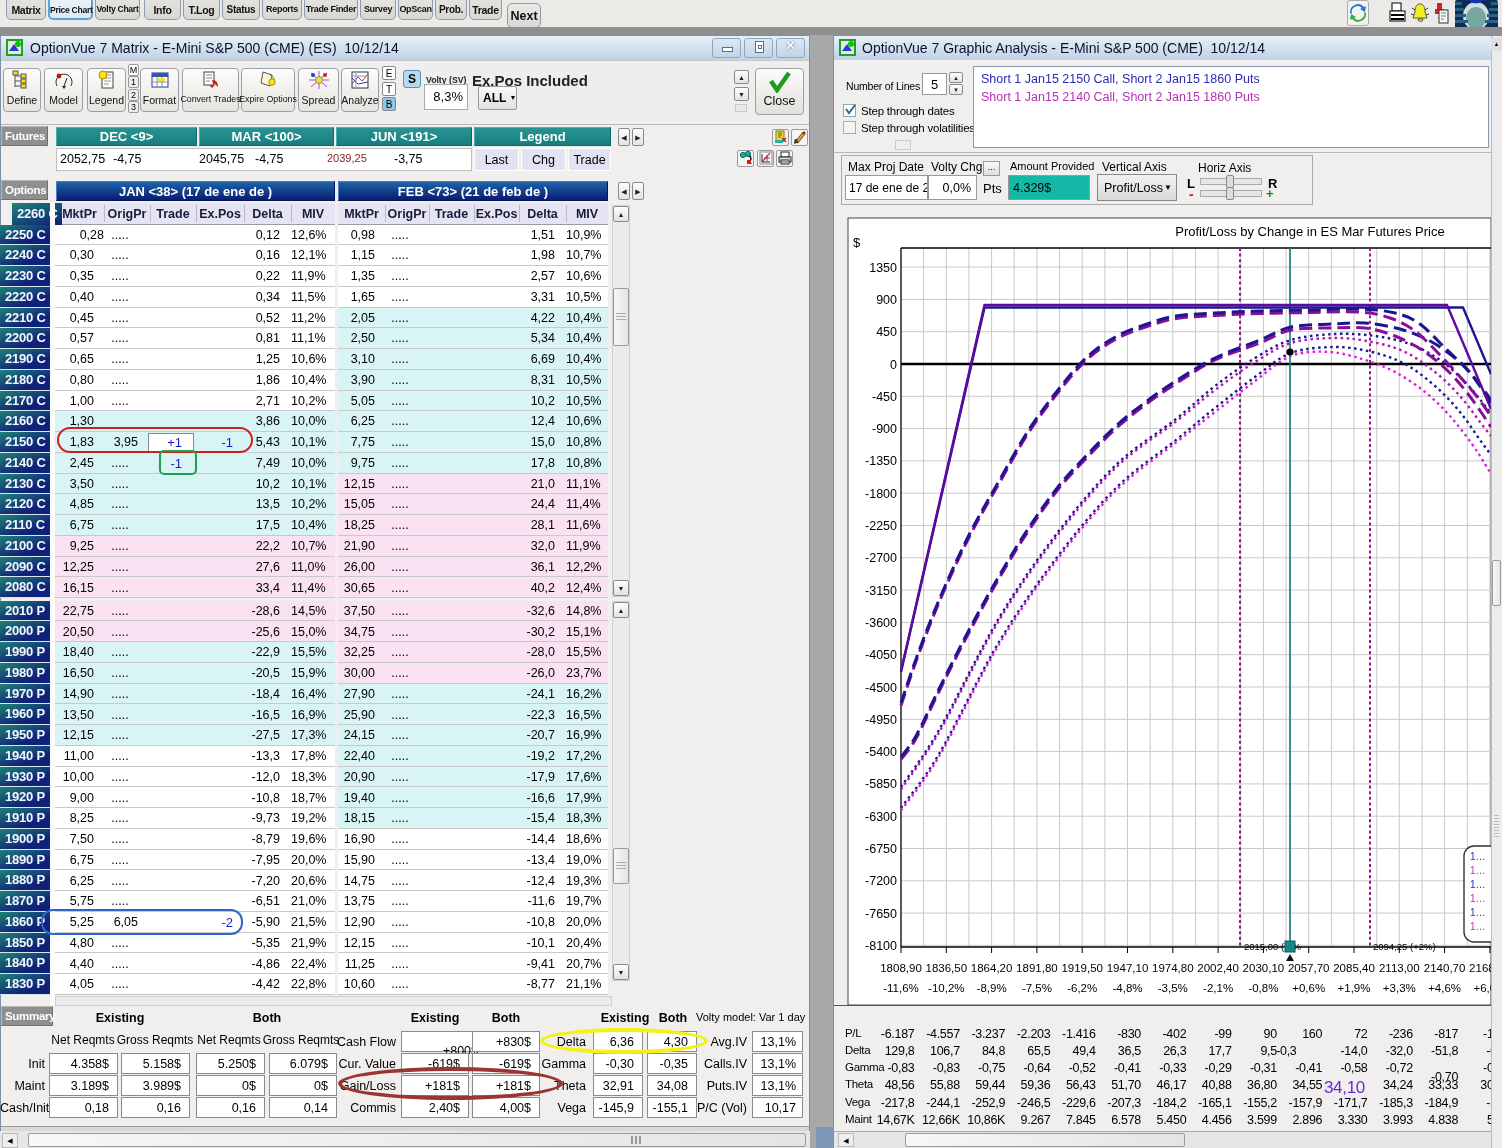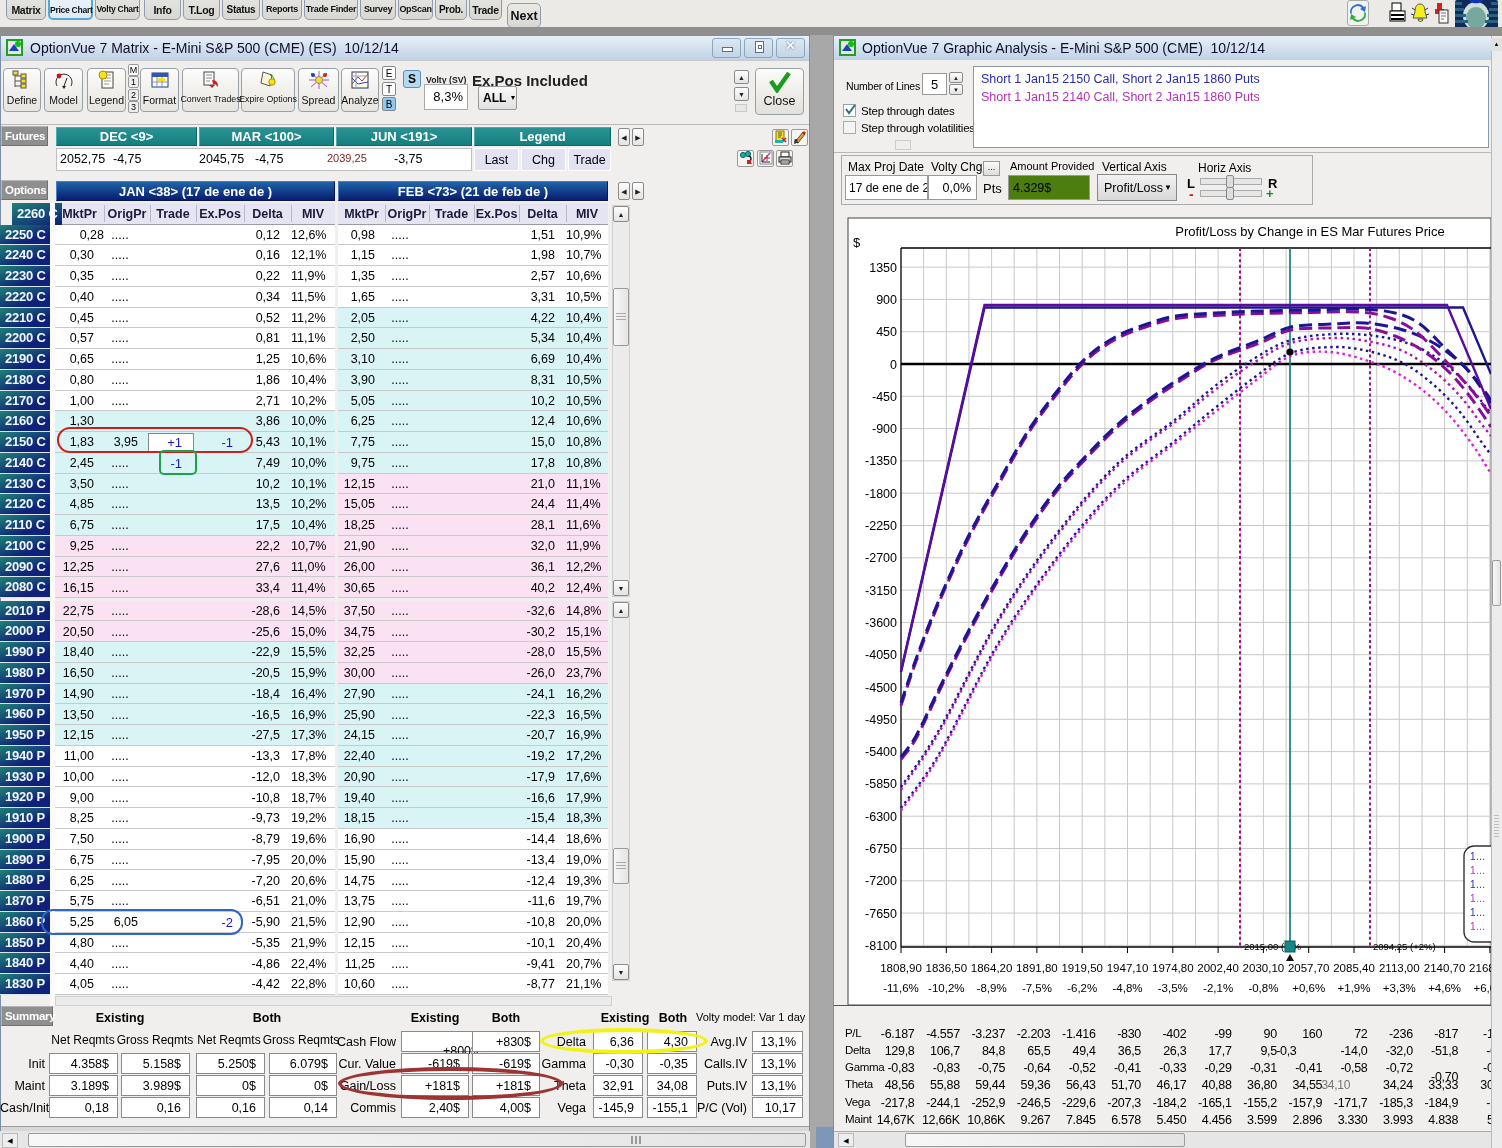--- a/index.html
+++ b/index.html
@@ -775,21 +775,21 @@
 <div class="a" style="left:981px;top:90px;font-size:12.5px;color:#b233b2">Short 1 Jan15 2140 Call, Short 2 Jan15 1860 Puts</div>
 <div class="a" style="left:834px;top:152px;width:667px;height:1px;background:#b8b8b8"></div>
 <div class="a" style="left:841px;top:155px;width:472px;height:50px;border:1px solid #aaa;background:#f0efed"></div>
 <div class="a" style="left:848px;top:160px;font-size:12px;color:#000">Max Proj Date</div>
 <div class="a" style="left:845px;top:175px;width:83px;height:25px;background:#fff;border:1px solid #999;font-size:12px;padding:5px 0 0 3px;white-space:nowrap;overflow:hidden">17 de ene de 20</div>
 <div class="a" style="left:931px;top:160px;font-size:12px;color:#000">Volty Chg</div>
 <div class="a" style="left:928px;top:175px;width:49px;height:25px;background:#fff;border:1px solid #999;font-size:12.5px;text-align:right;padding:5px 5px 0 0">0,0%</div>
 <div class="a" style="left:983px;top:161px;width:17px;height:15px;border:1px solid #999;background:linear-gradient(#fafafa,#ddd);font-size:9px;text-align:center">...</div>
 <div class="a" style="left:983px;top:181px;font-size:13px;color:#000">Pts</div>
 <div class="a" style="left:1010px;top:160px;font-size:11px;color:#000;white-space:nowrap">Amount Provided</div>
-<div class="a" style="left:1008px;top:175px;width:82px;height:25px;background:#4d7c0f;border:1px solid #999;font-size:12.5px;padding:5px 0 0 4px">4.329$</div>
+<div class="a" style="left:1008px;top:175px;width:82px;height:25px;background:#14b8a6;border:1px solid #999;font-size:12.5px;padding:5px 0 0 4px">4.329$</div>
 <div class="a" style="left:1102px;top:160px;font-size:12px;color:#000;white-space:nowrap">Vertical Axis</div>
 <div class="a" style="left:1097px;top:174px;width:80px;height:27px;border:1px solid #888;background:linear-gradient(#f2f2f2,#d8d8d8);font-size:12.5px;padding:6px 0 0 6px">Profit/Loss <span style="font-size:8px;float:right;margin:2px 4px 0 0">▼</span></div>
 <div class="a" style="left:1198px;top:161px;font-size:12px;color:#000;white-space:nowrap">Horiz Axis</div>
 <div class="a" style="left:1187px;top:176px;font-size:13px;font-weight:bold">L</div>
 <div class="a" style="left:1200px;top:178px;width:62px;height:7px;background:#e6e6e6;border:1px solid #aaa"></div>
 <div class="a" style="left:1226px;top:175px;width:8px;height:13px;background:#ddd;border:1px solid #888;border-radius:2px"></div>
 <div class="a" style="left:1268px;top:176px;font-size:13px;font-weight:bold">R</div>
 <div class="a" style="left:1189px;top:186px;font-size:14px;font-weight:bold;color:#c02020">-</div>
 <div class="a" style="left:1200px;top:190px;width:62px;height:7px;background:#e6e6e6;border:1px solid #aaa"></div>
 <div class="a" style="left:1226px;top:187px;width:8px;height:13px;background:#ddd;border:1px solid #888;border-radius:2px"></div>
@@ -992,21 +992,21 @@
     <div class="a" style="left:34.5px;top:73.4px;width:46px;font-size:12.5px;letter-spacing:-0.3px;color:#000;text-align:right">48,56</div>
     <div class="a" style="left:79.8px;top:73.4px;width:46px;font-size:12.5px;letter-spacing:-0.3px;color:#000;text-align:right">55,88</div>
     <div class="a" style="left:125.1px;top:73.4px;width:46px;font-size:12.5px;letter-spacing:-0.3px;color:#000;text-align:right">59,44</div>
     <div class="a" style="left:170.4px;top:73.4px;width:46px;font-size:12.5px;letter-spacing:-0.3px;color:#000;text-align:right">59,36</div>
     <div class="a" style="left:215.7px;top:73.4px;width:46px;font-size:12.5px;letter-spacing:-0.3px;color:#000;text-align:right">56,43</div>
     <div class="a" style="left:261.0px;top:73.4px;width:46px;font-size:12.5px;letter-spacing:-0.3px;color:#000;text-align:right">51,70</div>
     <div class="a" style="left:306.3px;top:73.4px;width:46px;font-size:12.5px;letter-spacing:-0.3px;color:#000;text-align:right">46,17</div>
     <div class="a" style="left:351.6px;top:73.4px;width:46px;font-size:12.5px;letter-spacing:-0.3px;color:#000;text-align:right">40,88</div>
     <div class="a" style="left:396.9px;top:73.4px;width:46px;font-size:12.5px;letter-spacing:-0.3px;color:#000;text-align:right">36,80</div>
     <div class="a" style="left:442.2px;top:73.4px;width:46px;font-size:12.5px;letter-spacing:-0.3px;color:#000;text-align:right">34,55</div>
-    <div class="a" style="left:487.5px;top:73.4px;width:46px;font-size:12px;letter-spacing:-0.3px;color:#737373;text-align:left">34,10</div>
+    <div class="a" style="left:487.5px;top:73.4px;width:46px;font-size:17px;letter-spacing:-0.3px;color:#6d28d9;text-align:center">34,10</div>
     <div class="a" style="left:532.8px;top:73.4px;width:46px;font-size:12.5px;letter-spacing:-0.3px;color:#000;text-align:right">34,24</div>
     <div class="a" style="left:578.1px;top:73.4px;width:46px;font-size:12.5px;letter-spacing:-0.3px;color:#000;text-align:right">33,33</div>
     <div class="a" style="left:623.4px;top:73.4px;width:46px;font-size:12.5px;letter-spacing:-0.3px;color:#000;text-align:right">30,8</div>
     <div class="a" style="left:11px;top:90.7px;font-size:11.5px;letter-spacing:-0.3px;color:#000">Vega</div>
     <div class="a" style="left:34.5px;top:90.7px;width:46px;font-size:12.5px;letter-spacing:-0.3px;color:#000;text-align:right">-217,8</div>
     <div class="a" style="left:79.8px;top:90.7px;width:46px;font-size:12.5px;letter-spacing:-0.3px;color:#000;text-align:right">-244,1</div>
     <div class="a" style="left:125.1px;top:90.7px;width:46px;font-size:12.5px;letter-spacing:-0.3px;color:#000;text-align:right">-252,9</div>
     <div class="a" style="left:170.4px;top:90.7px;width:46px;font-size:12.5px;letter-spacing:-0.3px;color:#000;text-align:right">-246,5</div>
     <div class="a" style="left:215.7px;top:90.7px;width:46px;font-size:12.5px;letter-spacing:-0.3px;color:#000;text-align:right">-229,6</div>
     <div class="a" style="left:261.0px;top:90.7px;width:46px;font-size:12.5px;letter-spacing:-0.3px;color:#000;text-align:right">-207,3</div>

